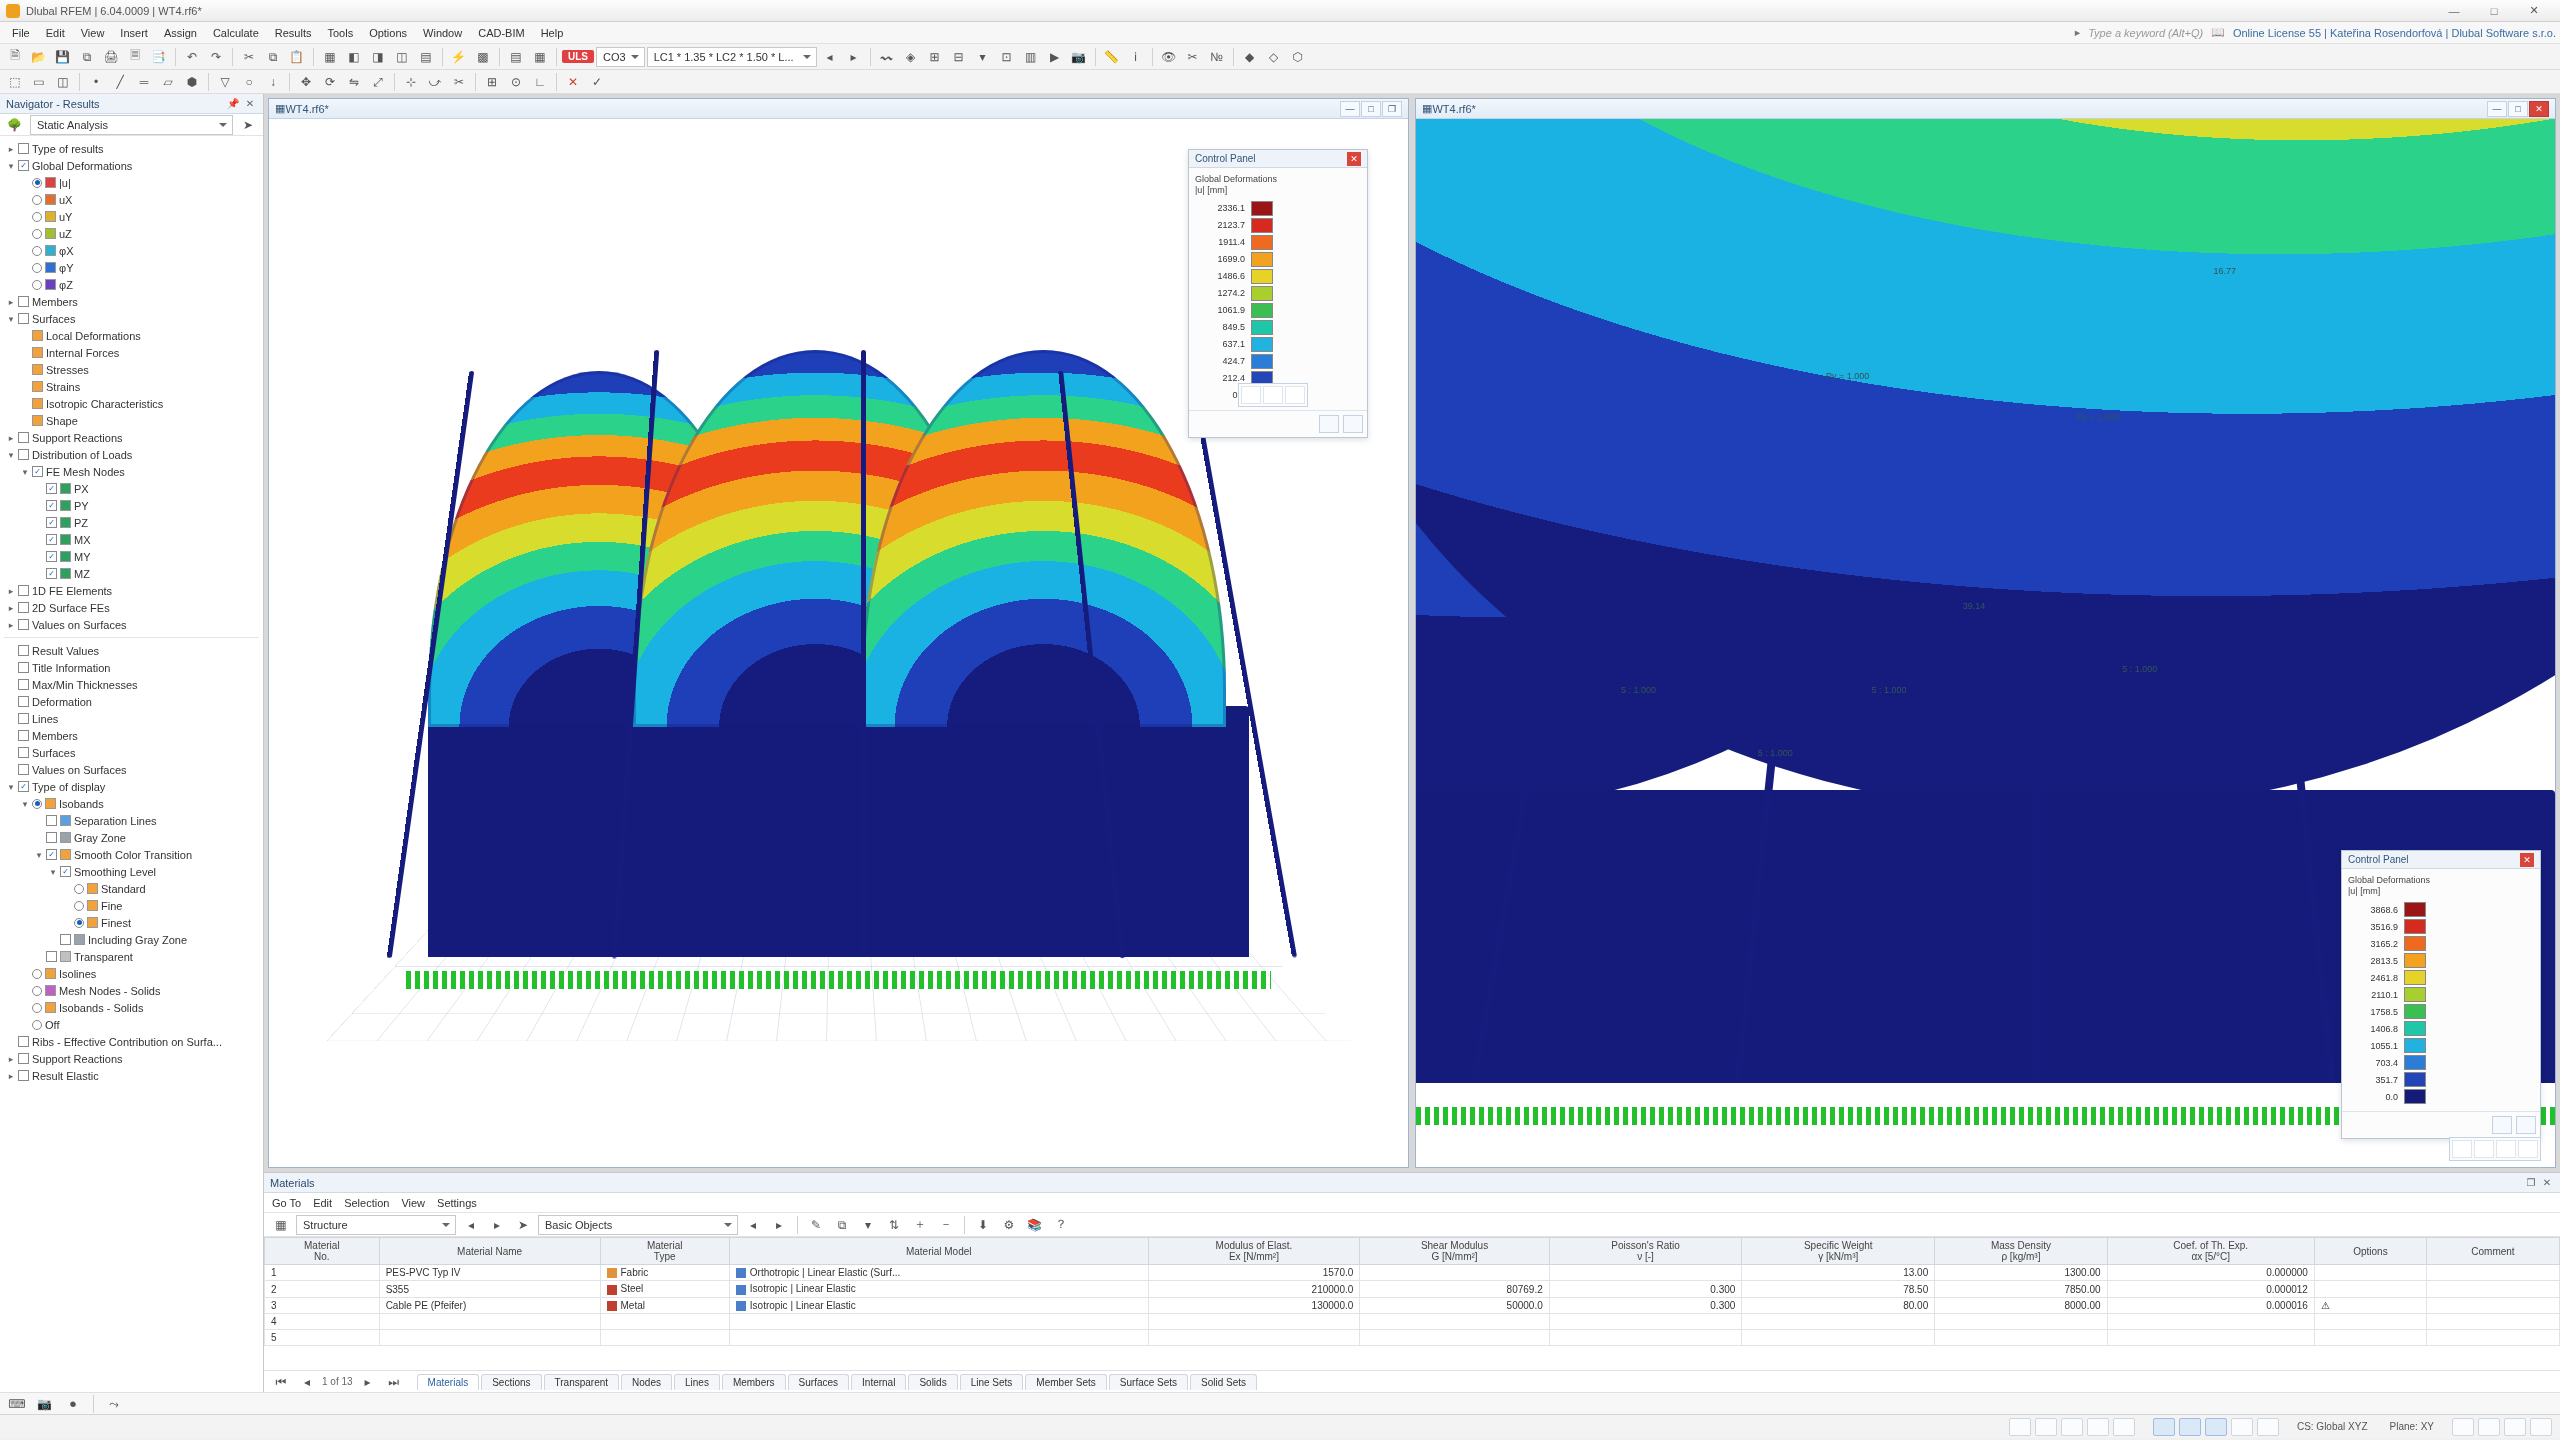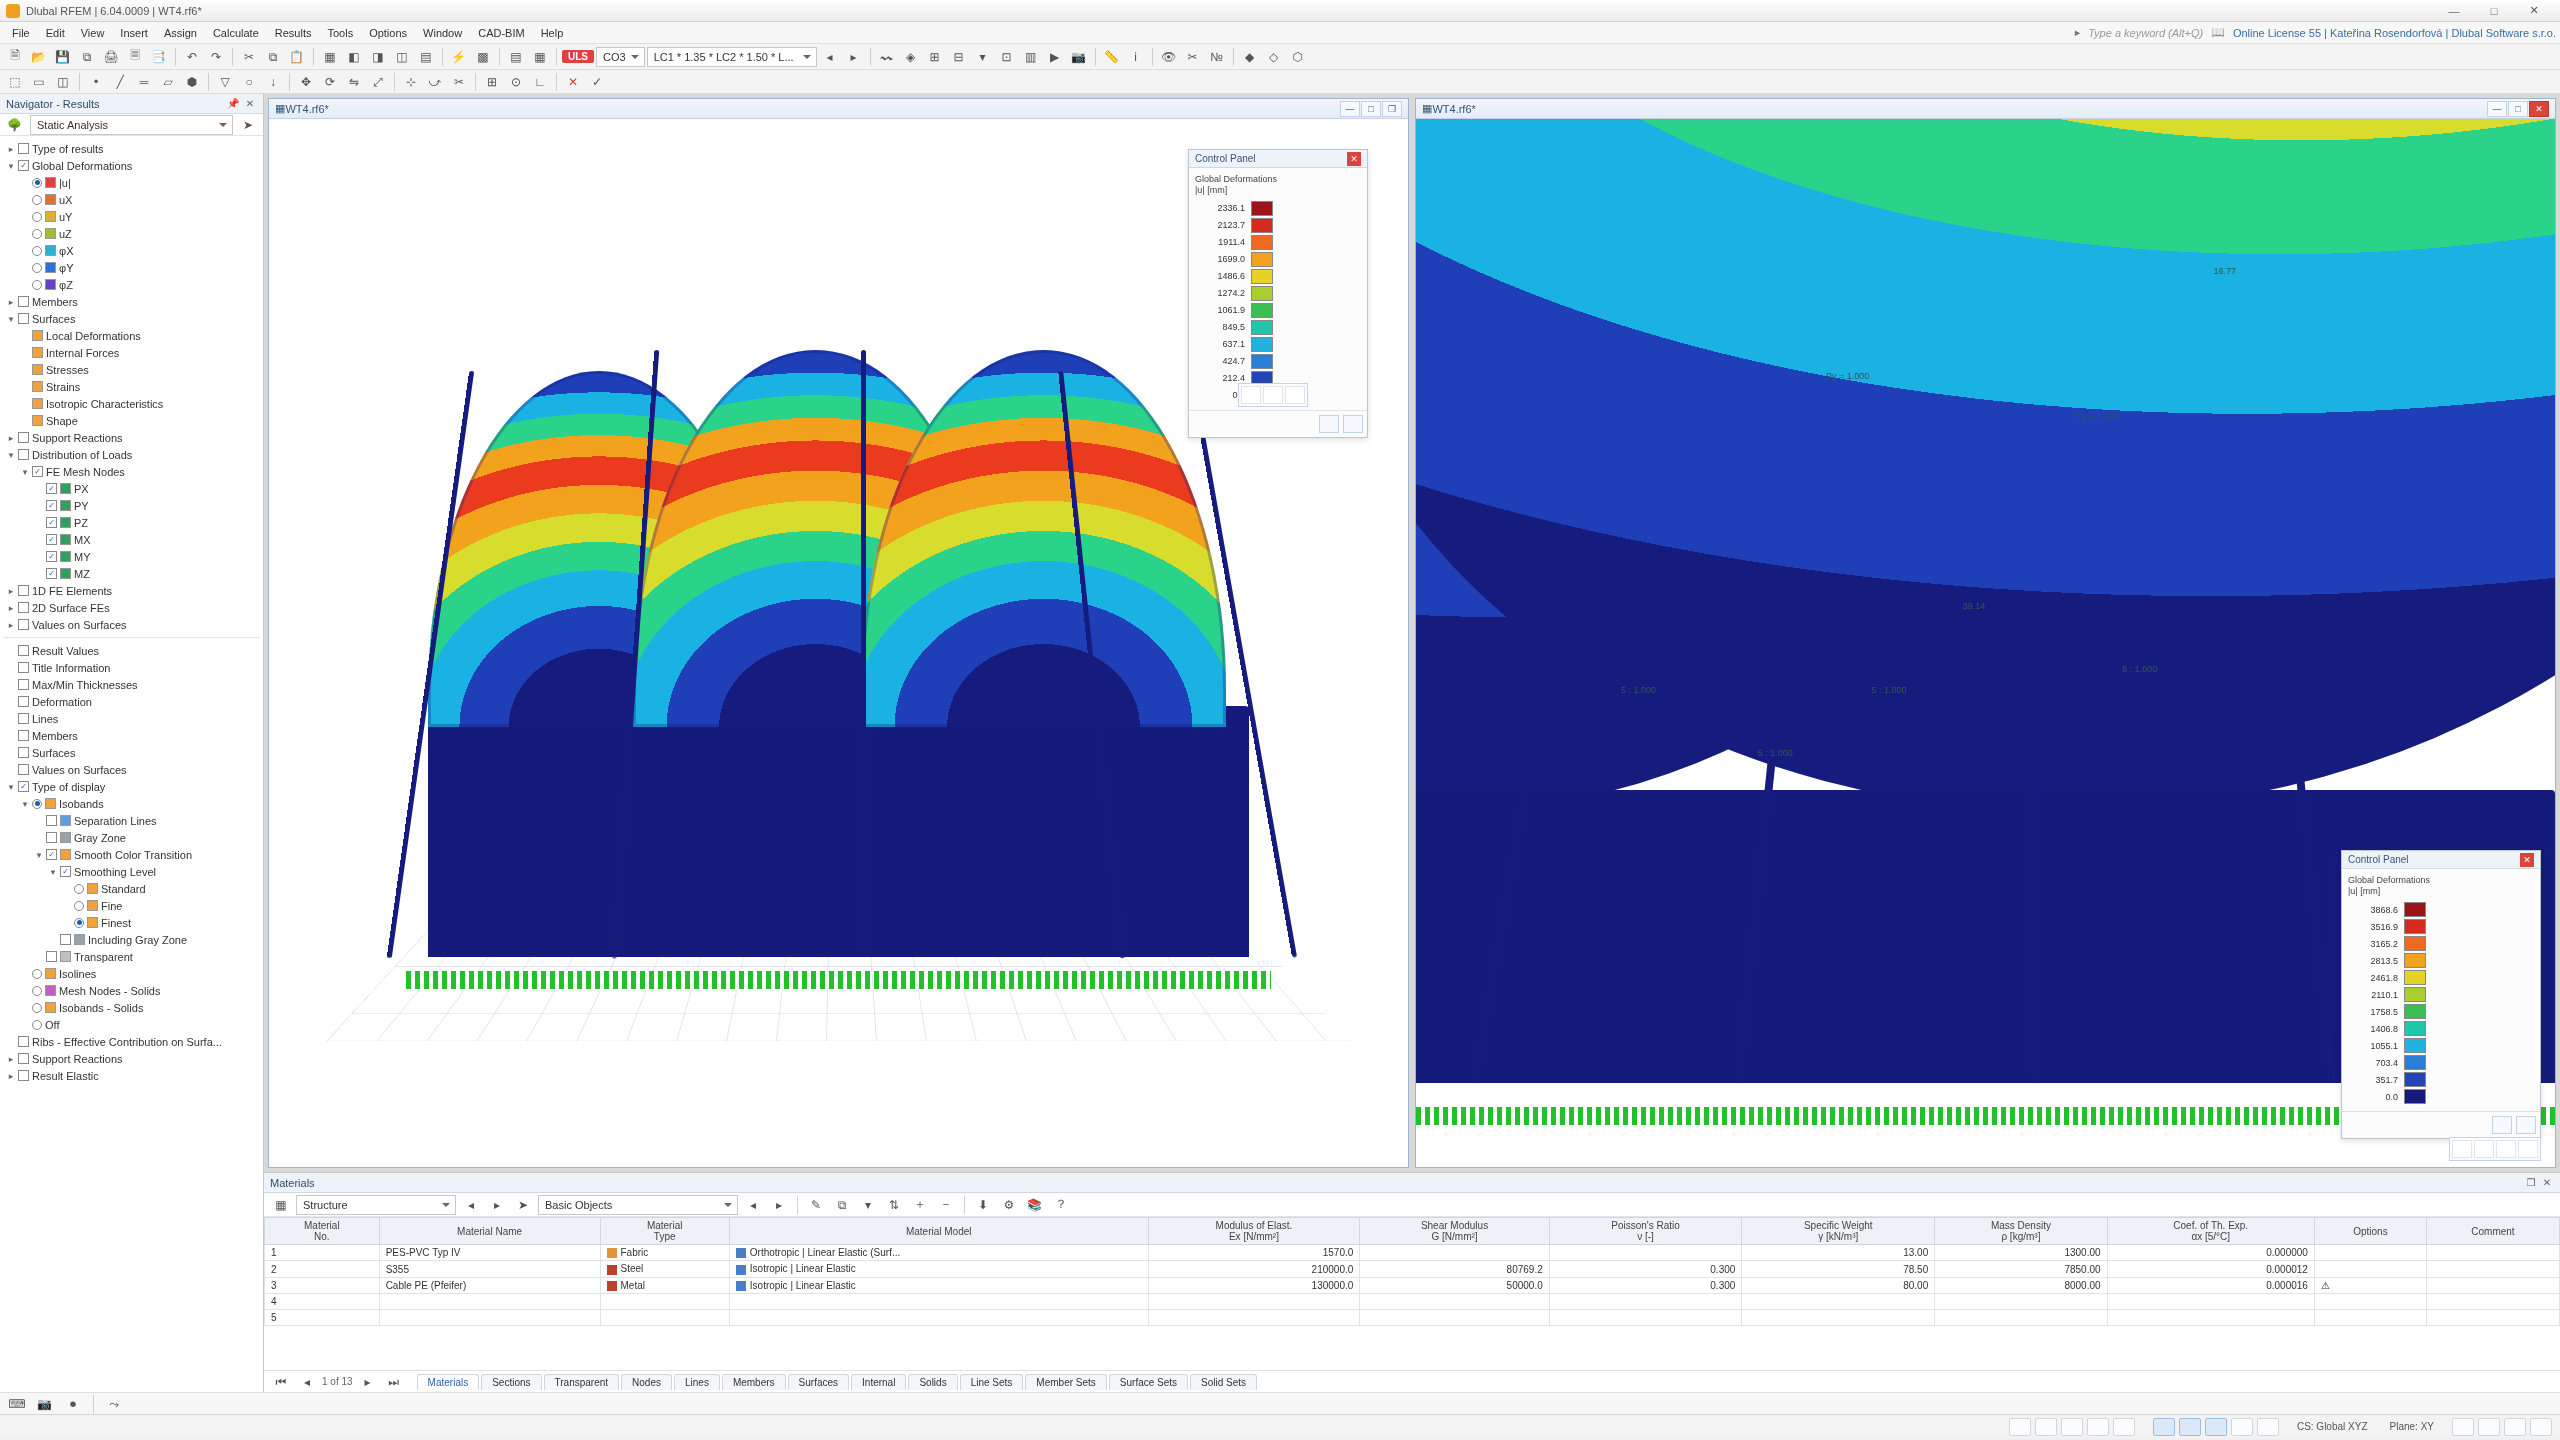--- a/index.html
+++ b/index.html
@@ -831,20 +831,27 @@
     </div>
 
     <div class="matpanel">
       <div class="panelhdr">
         <span>Materials</span>
         <div class="pbtns">
           <span>❐</span>
           <span>✕</span>
         </div>
       </div>
+      <div class="mp-menu" id="matmenu">
+          <span>Go To</span>
+          <span>Edit</span>
+          <span>Selection</span>
+          <span>View</span>
+          <span>Settings</span>
+        </div>
       <div class="mp-toolbar">
         <span class="tbtn">▦</span>
         <div class="combo" style="min-width:160px">
             <span>Structure</span>
           </div>
         <span class="tbtn">◂</span>
         <span class="tbtn">▸</span>
         <span class="tbtn">➤</span>
         <div class="combo" style="min-width:200px">
             <span>Basic Objects</span>

